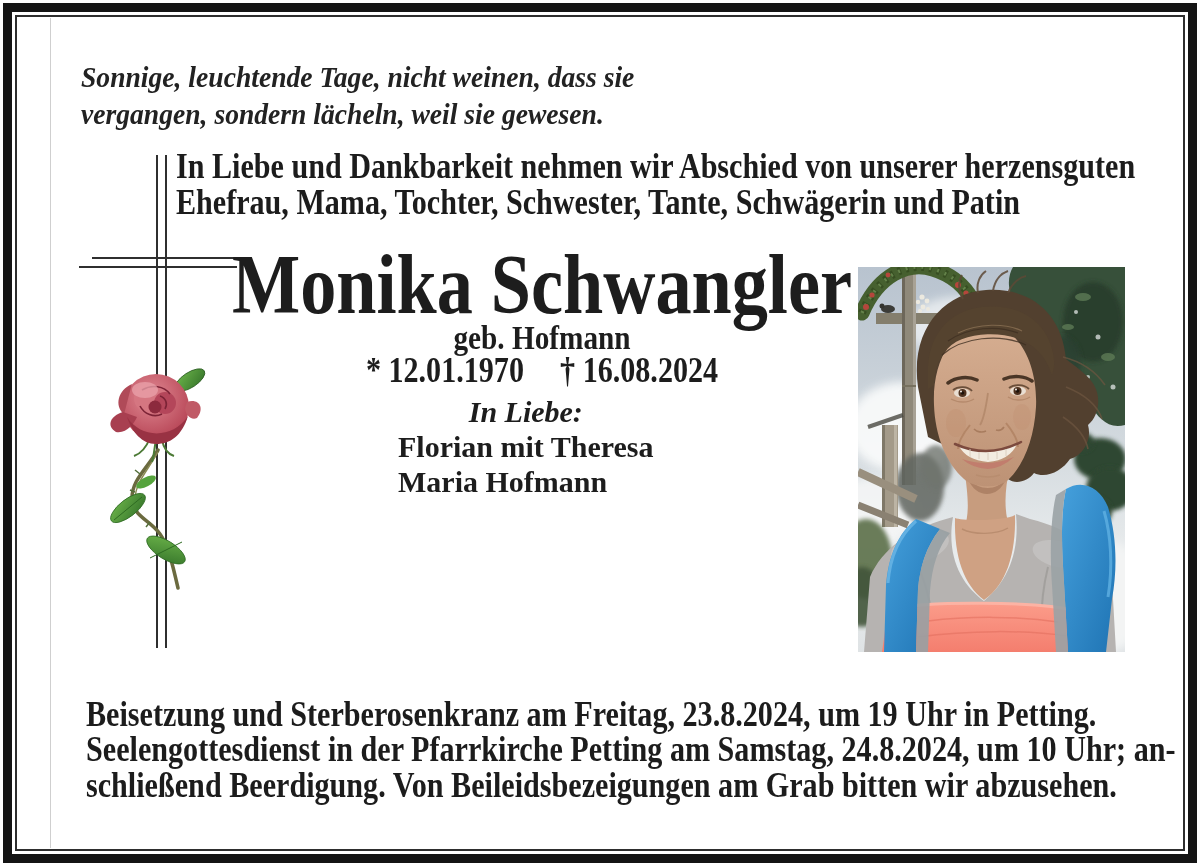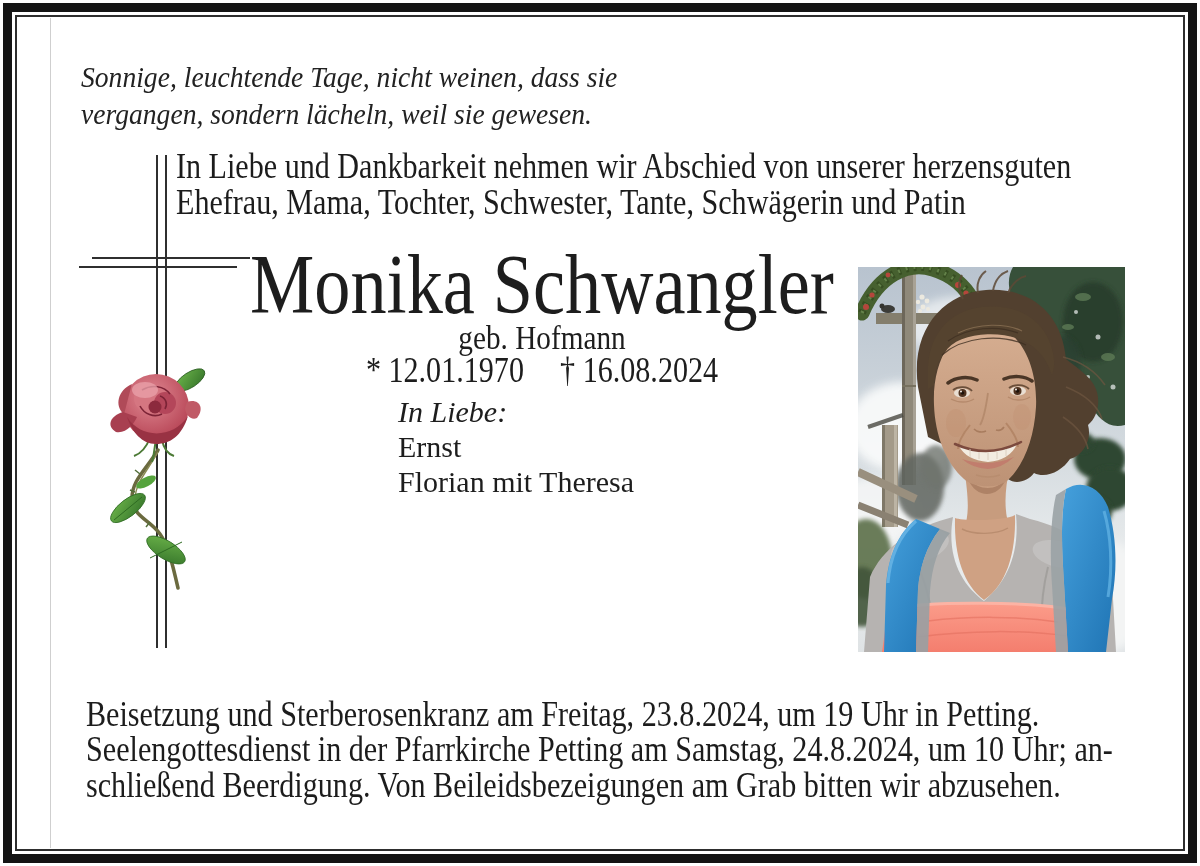--- a/index.html
+++ b/index.html
@@ -1,18 +1,18 @@
 <!DOCTYPE html>
 <html><head>
 <meta charset="utf-8">
 <style>
   html,body { margin:0; padding:0; background:#ffffff; }
   .page {
     position:relative; width:1200px; height:866px; background:#ffffff;
-    font-family:"Liberation Serif","DejaVu Serif",serif; color:#1d1d1d; overflow:hidden;
+    font-family:"Liberation Serif","DejaVu Serif",serif; color:#1d1d1d; overflow:hidden;font-weight:bold;
   }
   .frame-outer { position:absolute; inset:3px; border:9px solid #141414; }
   .frame-inner { position:absolute; inset:15px; border:2px solid #2e2e2e; }
   .scan-edge  { position:absolute; left:50px; top:18px; bottom:18px; width:1px; background:#cfcfcf; }
 
   .quote {
     position:absolute; left:81px; top:58px; font-style:italic; font-size:30px;
     line-height:37px; white-space:nowrap; transform:scaleX(0.92); transform-origin:0 0;
     color:#222;
   }
@@ -23,21 +23,21 @@
   .headline {
     position:absolute; left:92px; top:250px; width:900px; text-align:center;
     transform:scaleX(0.86); transform-origin:50% 0;
   }
   .name   { font-size:84px; line-height:70px; white-space:nowrap; }
   .maiden { font-size:34px; line-height:30px; margin-top:3px; }
   .dates  { font-size:35px; line-height:33px; margin-top:1px; }
   .dates .death { margin-left:42px; }
 
   .mourners { position:absolute; left:398px; top:394px; font-size:30px; line-height:35px; }
-  .mourners .lead { font-style:italic; }
+  .mourners .lead { font-style:italic;text-align:center; }
 
   .funeral {
     position:absolute; left:86px; top:697px; font-size:35px; line-height:35.4px;
     white-space:nowrap; transform:scaleX(0.861); transform-origin:0 0; color:#1c1c1c;
   }
 
   
   .cross-line { position:absolute; background:#2f2f2f; }
   .cv1 { left:156px; top:155px; width:2px;  height:493px; }
   .cv2 { left:165px; top:155px; width:2px;  height:493px; }
@@ -111,22 +111,22 @@
   <div class="headline">
     <div class="name">Monika Schwangler</div>
     <div class="maiden">geb. Hofmann</div>
     <div class="dates">
       <span class="birth">* 12.01.1970</span><span class="death">† 16.08.2024</span>
     </div>
   </div>
 
   <div class="mourners">
     <div class="lead">In Liebe:</div>
-    <div>Ernst</div>
     <div>Florian mit Theresa</div>
+    <div>Maria Hofmann</div>
   </div>
 
   <svg class="photo" viewBox="0 0 267 385">
     <defs>
       <linearGradient id="sky" x1="0" y1="0" x2="0" y2="1">
         <stop offset="0%" stop-color="#b8c3cf"></stop>
           <stop offset="45%" stop-color="#d2d9de"></stop>
         <stop offset="75%" stop-color="#e9eced"></stop>
           <stop offset="100%" stop-color="#dfe3e5"></stop>
       </linearGradient>

